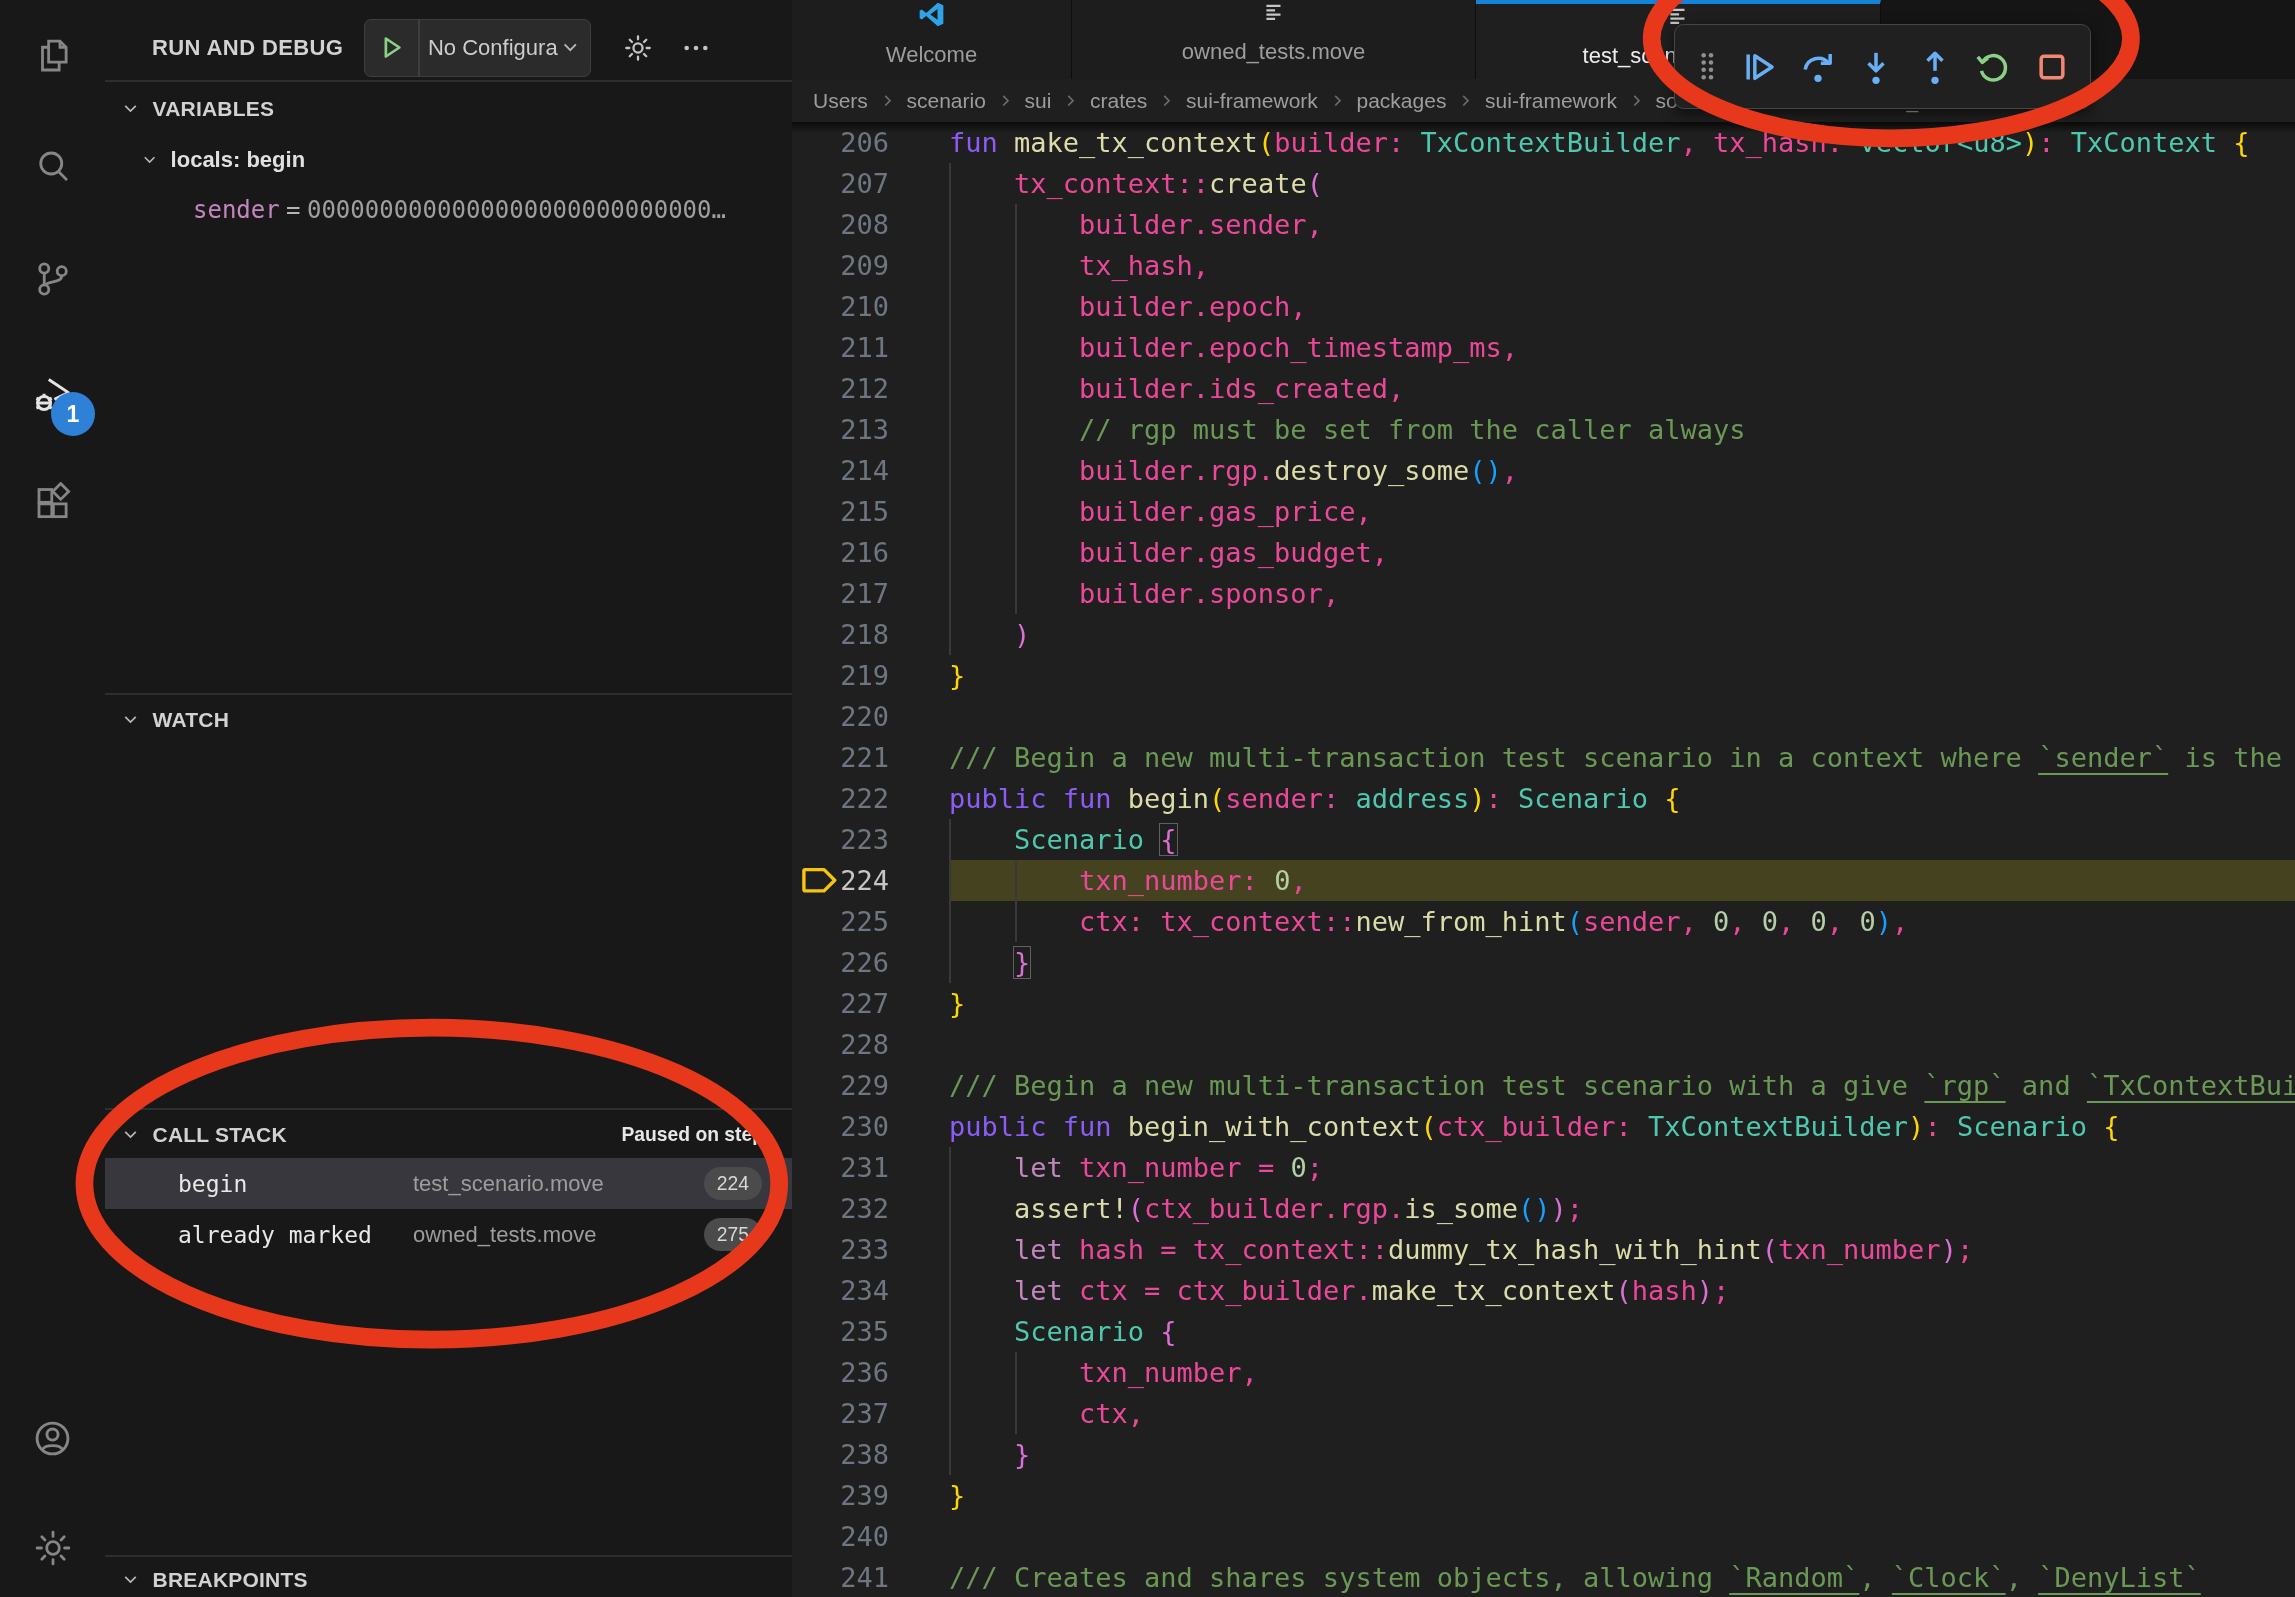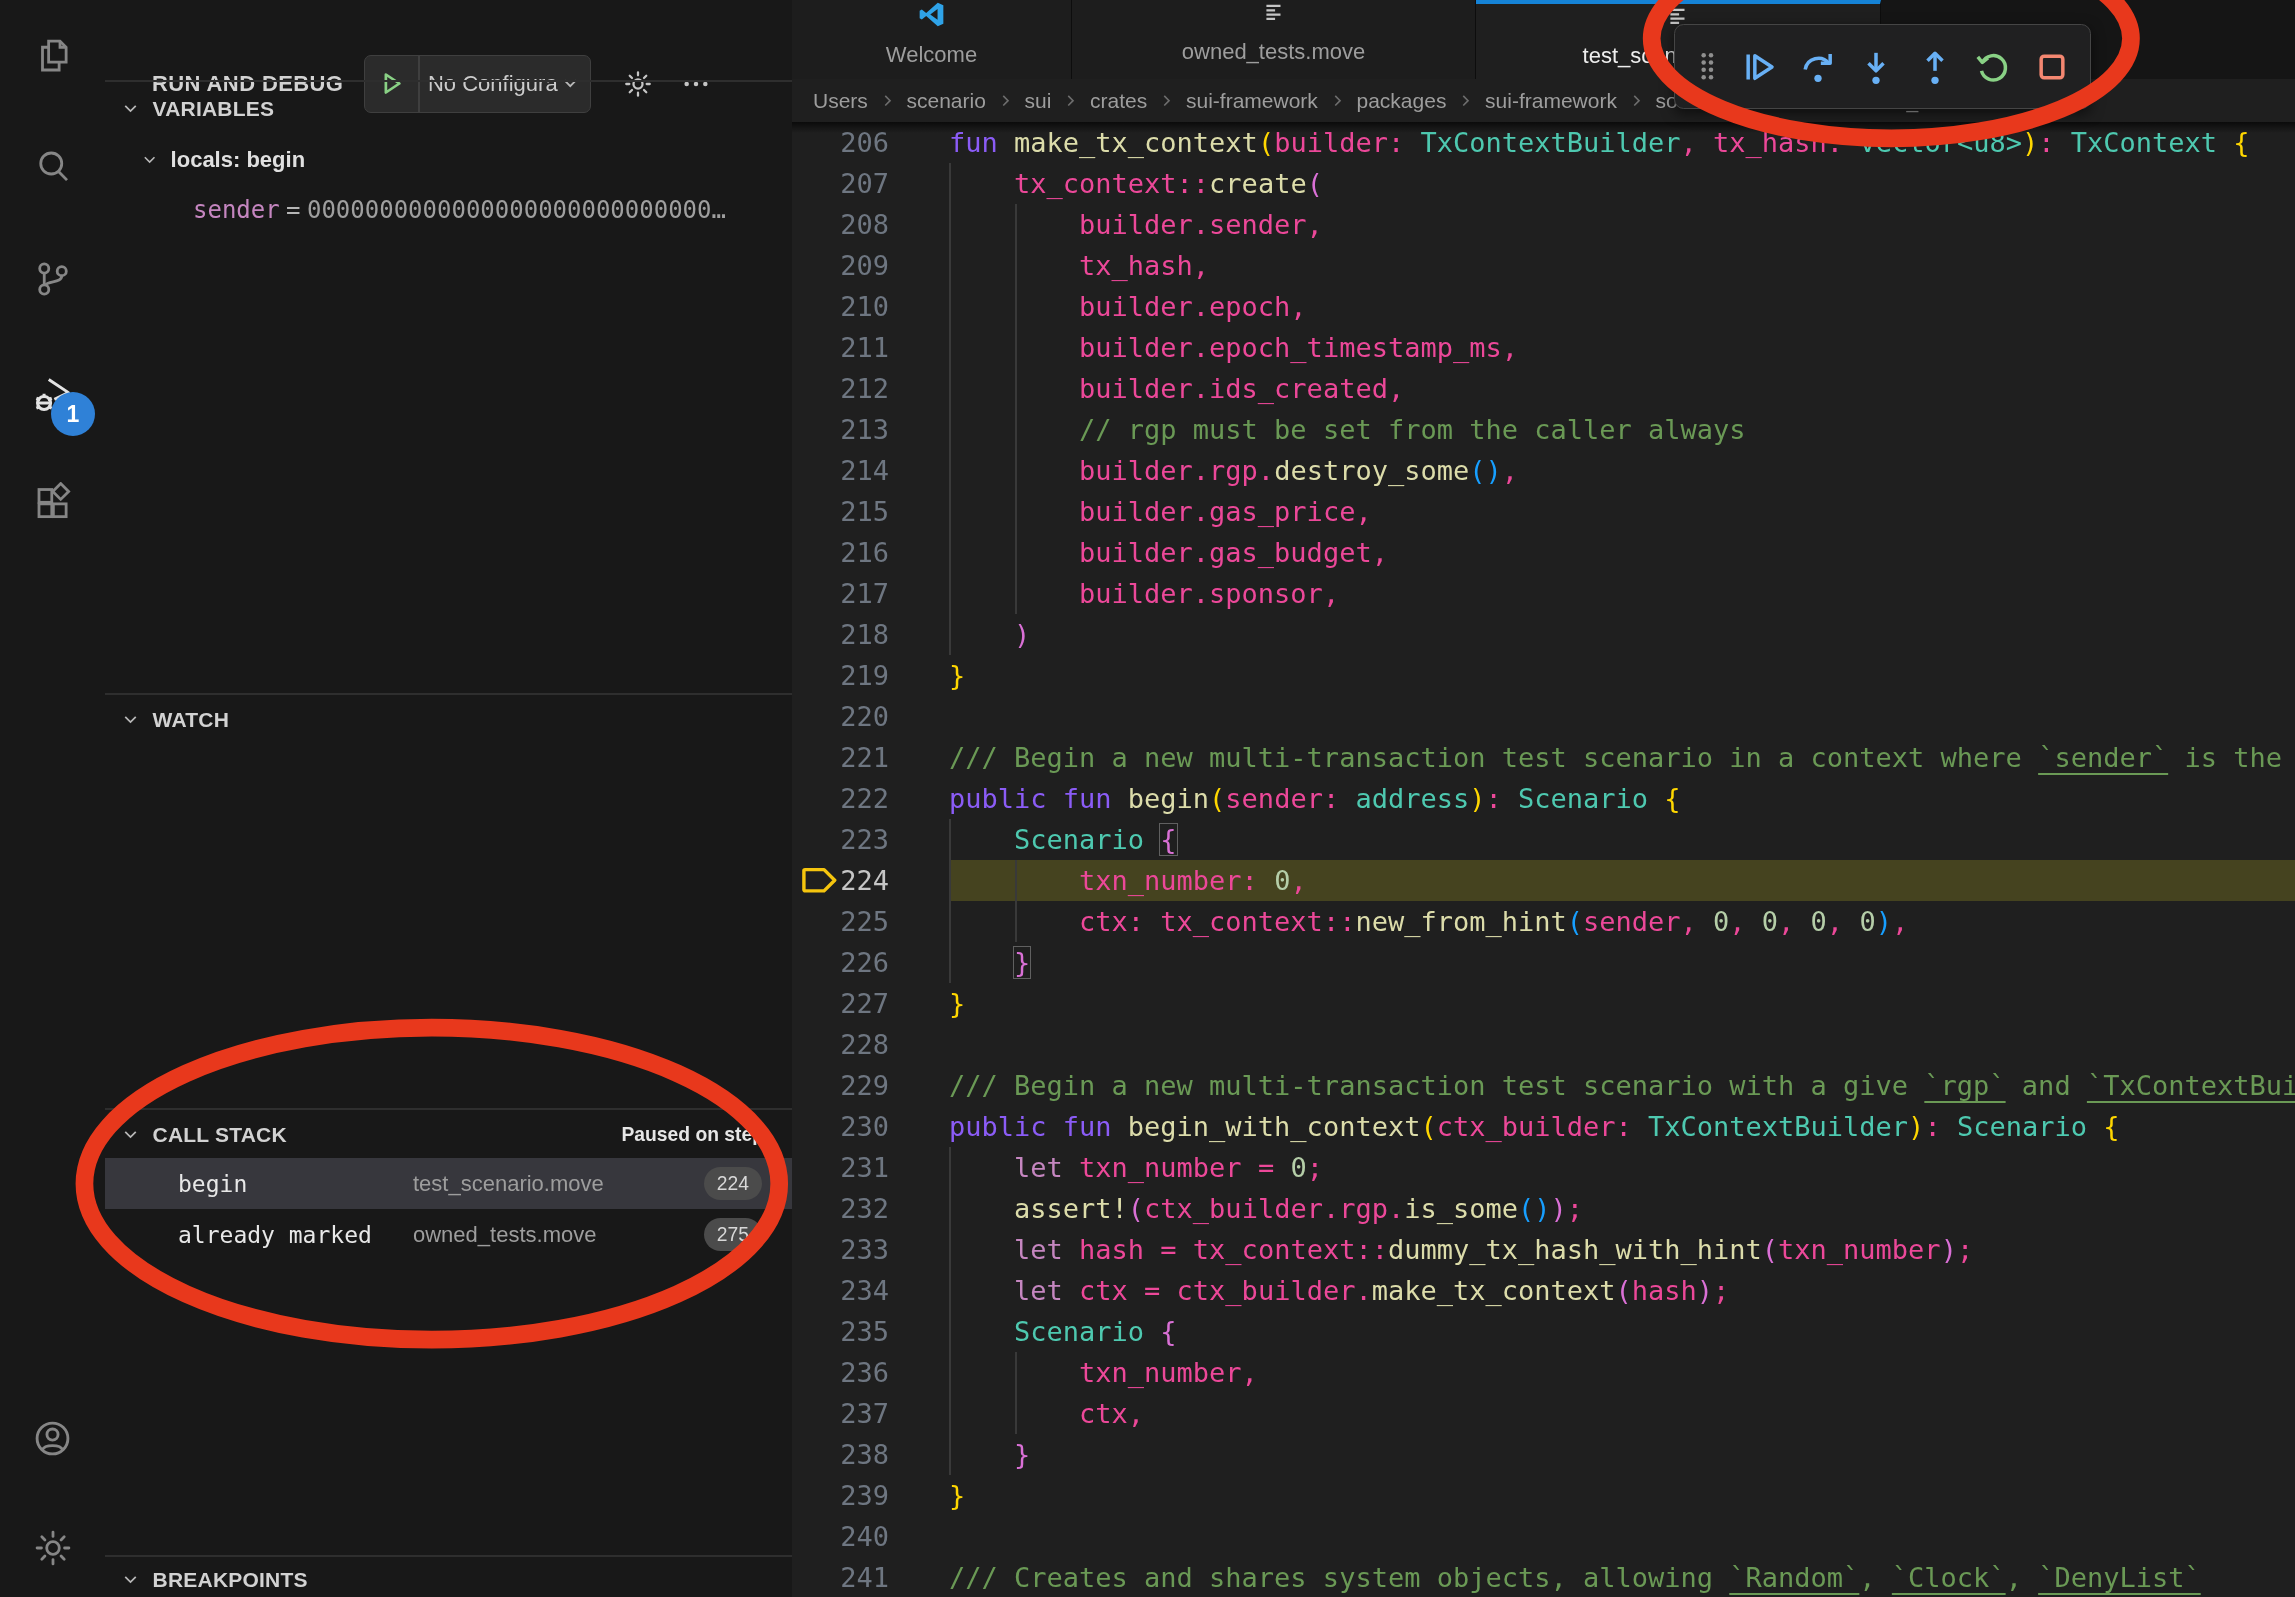--- a/index.html
+++ b/index.html
@@ -126,21 +126,21 @@
     <div class="ab-icon" style="top:1511px">
       <svg width="42" height="42" viewBox="0 0 24 24" stroke-linecap="round">
           <circle cx="12" cy="12" r="3.6"></circle>
           <path d="M12 2.9v2.5M12 18.6v2.5M2.9 12h2.5M18.6 12h2.5M5.6 5.6l1.8 1.8M16.6 16.6l1.8 1.8M18.4 5.6l-1.8 1.8M7.4 16.6l-1.8 1.8"></path>
         </svg>
     </div>
   </div>
 
   <div class="sidebar">
 
-    <div class="sb-row" style="top:0;height:95px;padding-left:47px;margin-top:36px;">
+    <div class="sb-row" style="top:0;height:95px;padding-left:47px;">
       <span class="sb-title">RUN AND DEBUG</span>
       <div class="cfg-group">
         <div class="cfg-play">
           <svg width="27" height="27" viewBox="0 0 24 24">
               <path d="M7 4l12 8-12 8z" fill="none" stroke="#89d185" stroke-width="2.4" stroke-linejoin="round"></path>
             </svg>
         </div>
         <div class="cfg-sep"></div>
         <span class="cfg-label">No Configura</span>
         <svg class="chev" width="22.5" height="22.5" viewBox="0 0 24 24" style="margin:0 8px 0 1.6px;">

